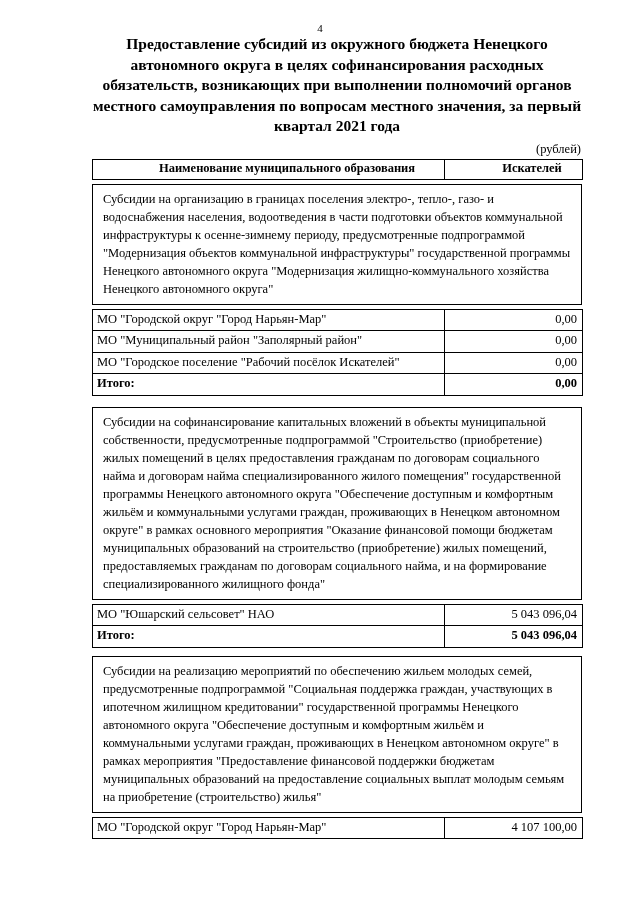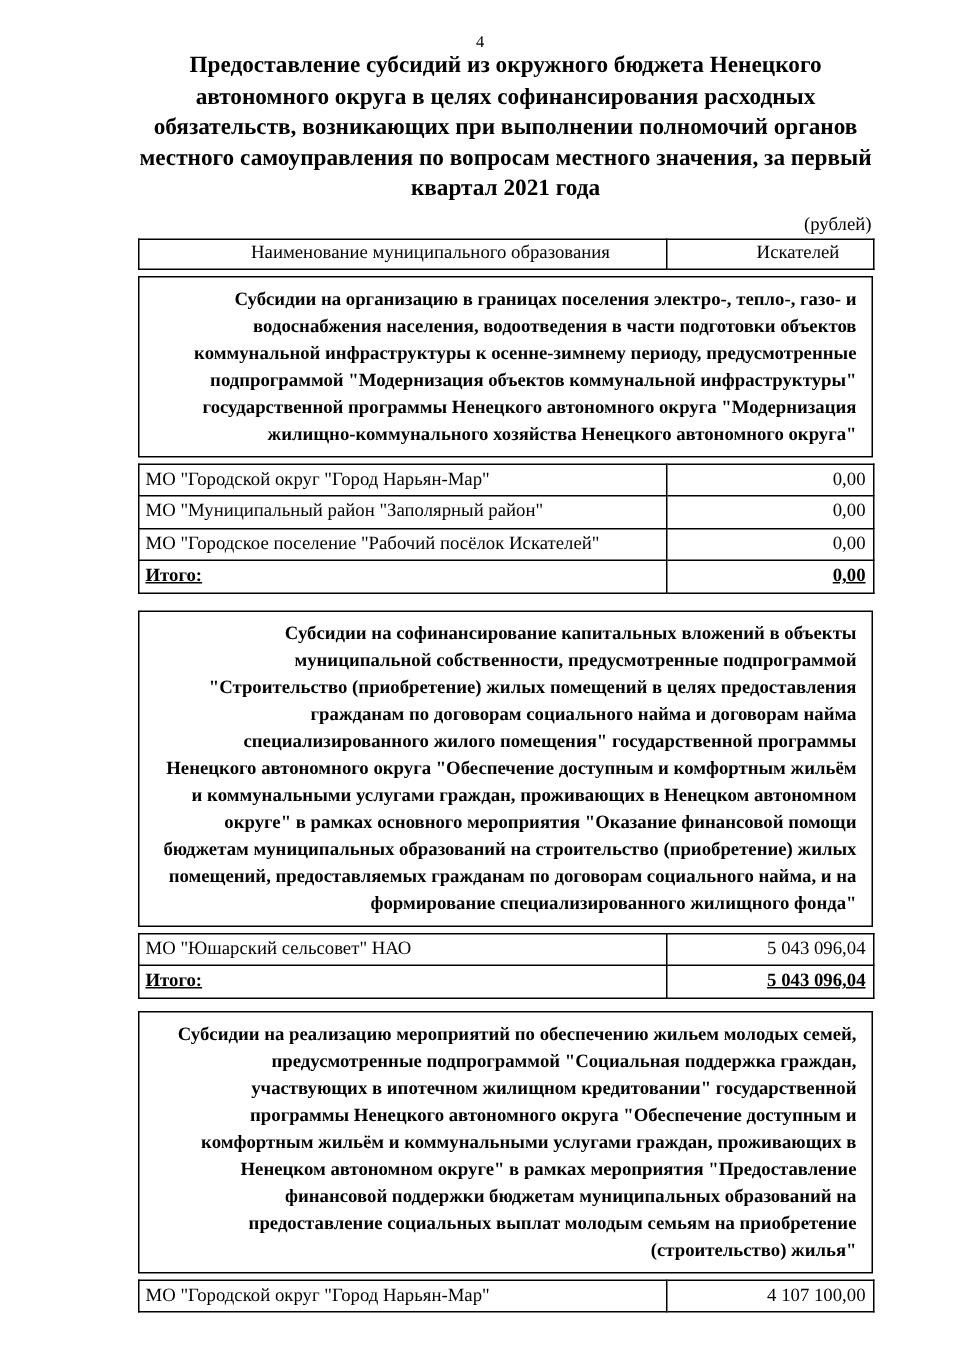--- a/index.html
+++ b/index.html
@@ -46,35 +46,35 @@
   .tbl td {
     border: 1px solid #000;
     font-size: 12.5px;
     line-height: 1.4;
     padding: 1px 5px 2px 4px;
     vertical-align: top;
     overflow: hidden;
   }
   .header-table { margin-top: 2px; }
   .hdr td {
-    font-weight: normal;
+    font-weight: bold;
     text-align: center;
     padding-top: 0;
     padding-bottom: 1px;
     padding-left: 42px;
   }
   td.val { text-align: right; }
-  tr.total td { font-weight: bold; text-decoration: underline; }
+  tr.total td { font-weight: bold; }
   .desc {
     border: 1px solid #000;
     margin: 4px 0;
     padding: 5px 10px 6px 10px;
     font-size: 12.5px;
-    font-weight: bold;
-    text-align: right;
+    font-weight: normal;
+    text-align: left;
     line-height: 1.44;
   }
   .gap-large { margin-top: 11px; }
   .gap-small { margin-top: 8px; }
 </style>
 </head>
 <body>
 
 <div class="page">
 

